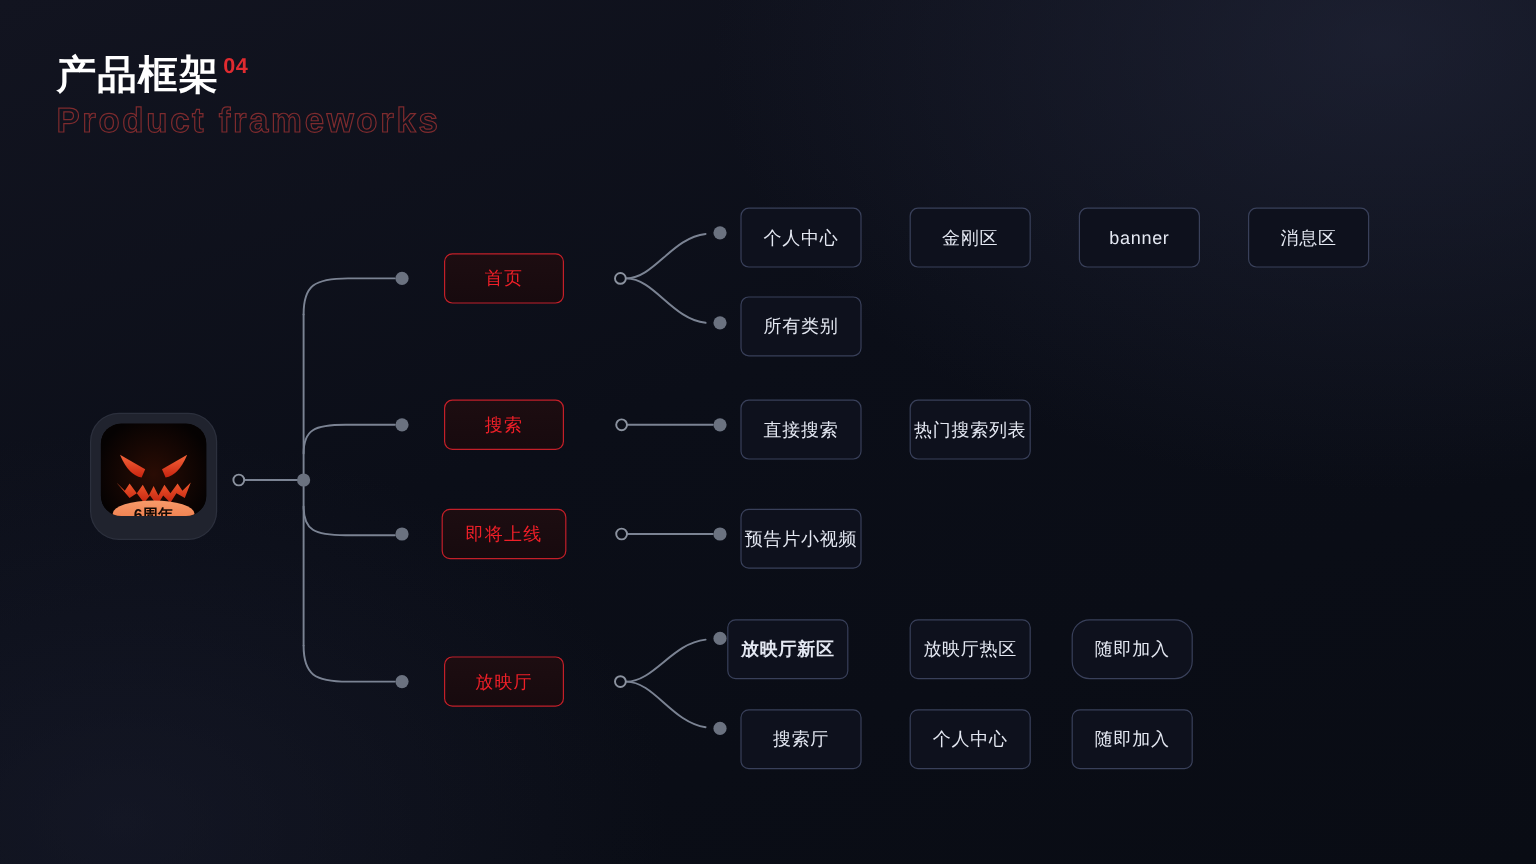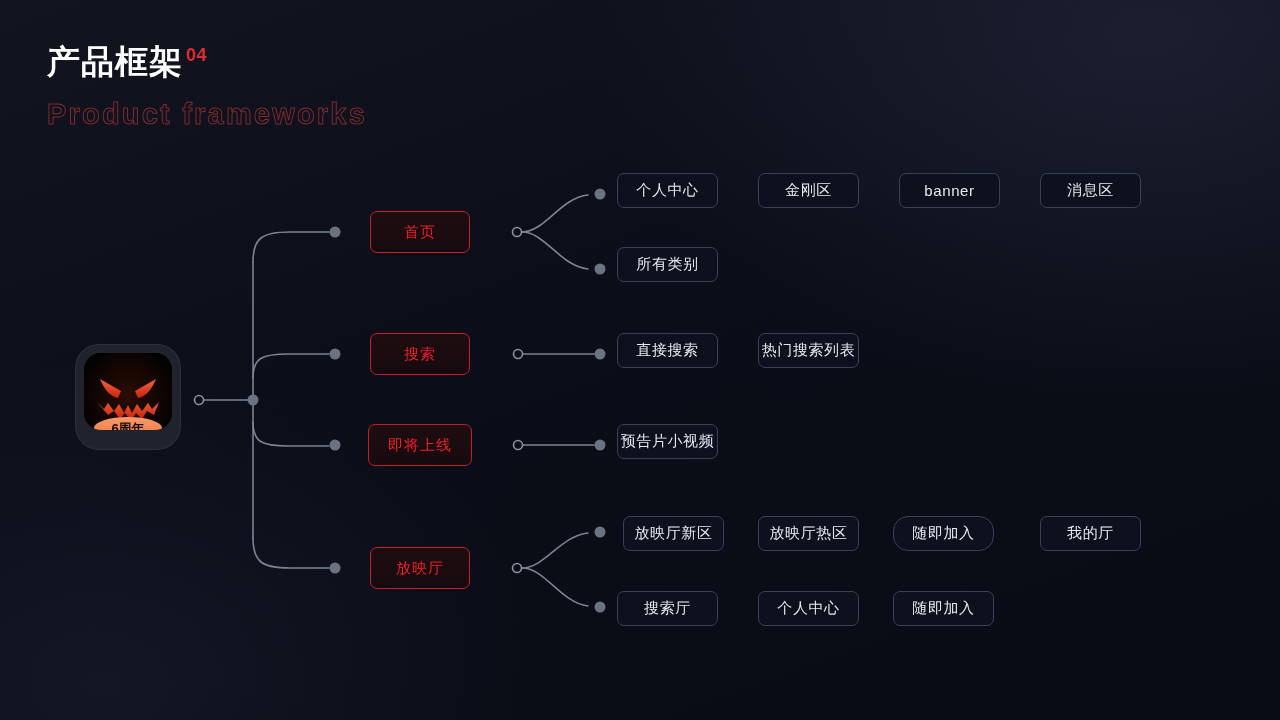--- a/index.html
+++ b/index.html
@@ -40,21 +40,21 @@
   .title-sup {
     position: absolute;
     top: 1px;
     right: -24px;
     font-size: 18px;
     font-weight: bold;
     color: #e02b30;
     letter-spacing: 0.5px;
   }
   .title-en {
-    margin-top: 17px;
+    margin-top: 4px;
     font-size: 29px;
     font-weight: bold;
     letter-spacing: 2.2px;
     color: transparent;
     -webkit-text-stroke: 1px #7e2b2e;
     text-shadow: none;
     white-space: nowrap;
   }
 
   
@@ -106,21 +106,21 @@
     background: linear-gradient(180deg, #1d0d11 0%, #170a0e 100%);
     color: #ef1f28;
     font-size: 15px;
     letter-spacing: 1px;
   }
   .node-l1.wide {
     width: 104px;
     text-align: right;
   }
   .node-l2 {
-    height: 35px;
+    height: 50px;
     border: 1px solid #39405a;
     border-radius: 7px;
     background: #0e111d;
     color: #e4e8f2;
     font-size: 15px;
     letter-spacing: 0.6px;
   }
 </style>
 </head>
 <body>
@@ -237,27 +237,26 @@
   <div class="node node-l2" style="left:1040px; top:173px; width:101px;">消息区</div>
 
   <div class="node node-l2" style="left:617px; top:247px; width:101px;text-align:center;">所有类别</div>
 
   <div class="node node-l2" style="left:617px; top:333px; width:101px;">直接搜索</div>
 
   <div class="node node-l2" style="left:758px; top:333px; width:101px;">热门搜索列表</div>
 
   <div class="node node-l2" style="left:617px; top:424px; width:101px;">预告片小视频</div>
 
-  <div class="node node-l2" style="left:623px; top:516px; width:101px;">放映厅新区</div>
+  <div class="node node-l2" style="left:606px; top:516px; width:101px;font-weight:bold;">放映厅新区</div>
 
   <div class="node node-l2" style="left:758px; top:516px; width:101px;">放映厅热区</div>
 
   <div class="node node-l2" style="left:893px; top:516px; width:101px;border-radius:15px;">随即加入</div>
 
-  <div class="node node-l2" style="left:1040px; top:516px; width:101px;">我的厅</div>
 
   <div class="node node-l2" style="left:617px; top:591px; width:101px;">搜索厅</div>
 
   <div class="node node-l2" style="left:758px; top:591px; width:101px;">个人中心</div>
 
   <div class="node node-l2" style="left:893px; top:591px; width:101px;">随即加入</div>
 
 </div>
 
 </body></html>

